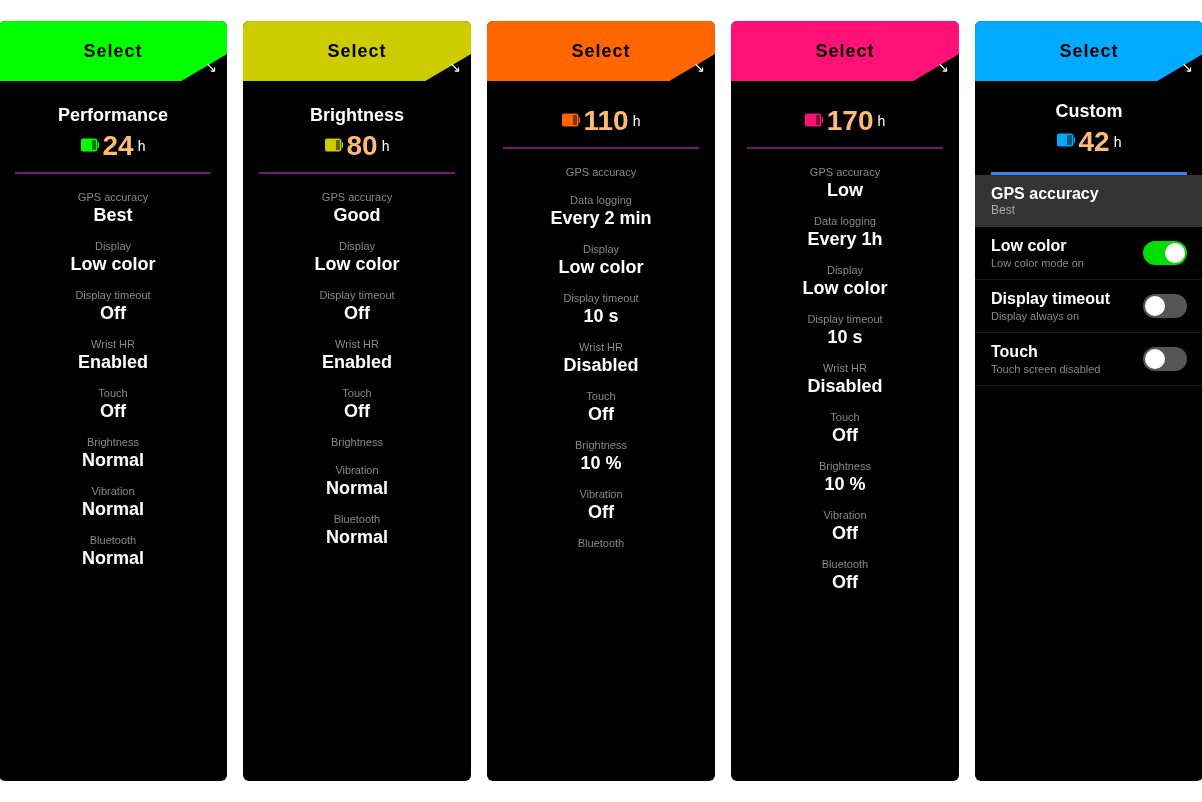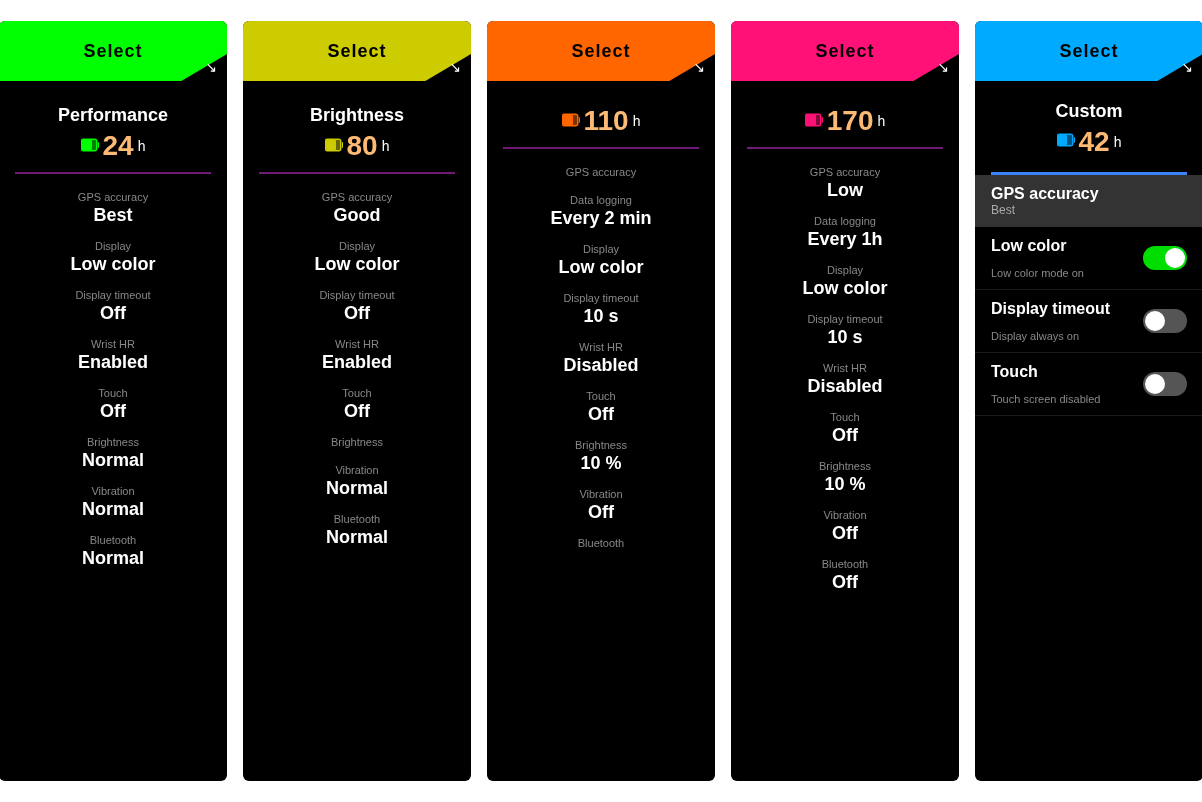--- a/index.html
+++ b/index.html
@@ -137,21 +137,21 @@
 
     .settings-item-label {
       color: #ffffff;
       font-size: 16px;
       font-weight: bold;
     }
 
     .settings-item-sub {
       color: #888888;
       font-size: 11px;
-      margin-top: 12px;
+      margin-top: 2px;
     }
 
     .toggle {
       width: 44px;
       height: 24px;
       border-radius: 12px;
       position: relative;
       flex-shrink: 0;
     }
 

